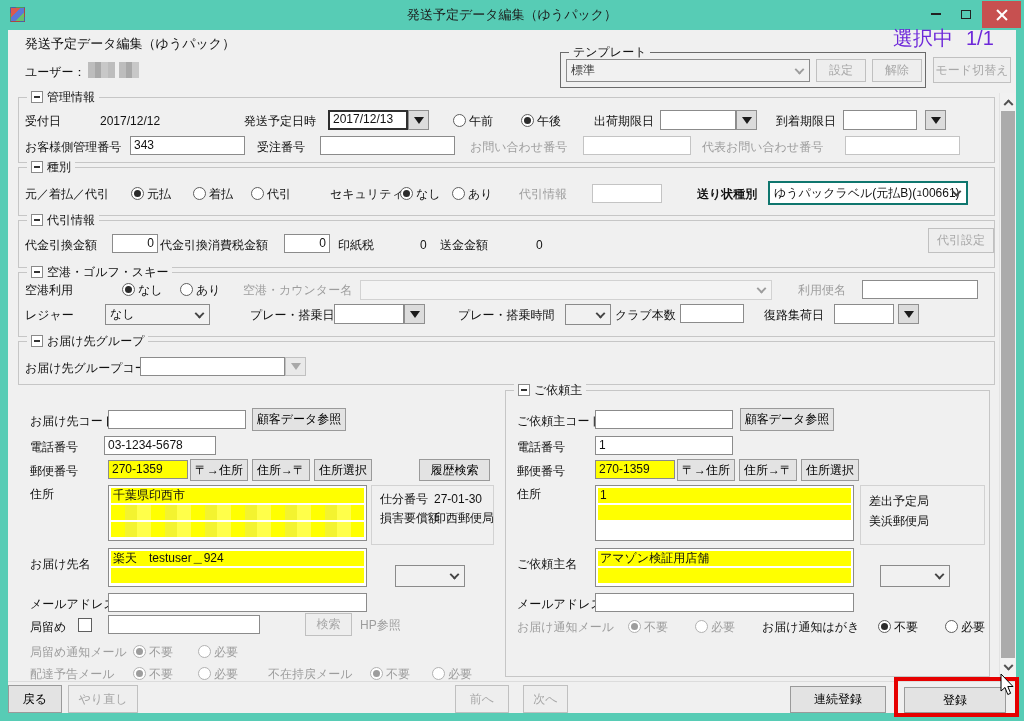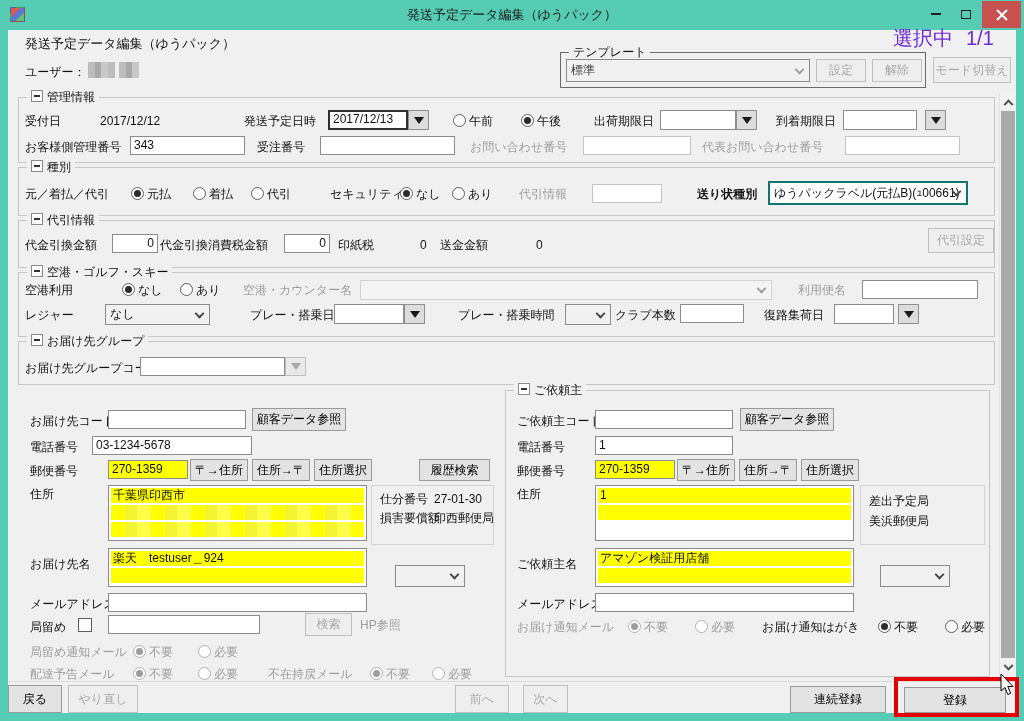--- a/index.html
+++ b/index.html
@@ -40,21 +40,21 @@
   .dbtn.dis{border-color:#c0c0c0;background:#e9e9e9}
   .tri{width:0;height:0;border-left:5px solid transparent;border-right:5px solid transparent;border-top:7px solid #1a1a1a}
   .dbtn.dis .tri{border-top-color:#a8a8a8}
   .radio{width:13px;height:13px;border:1px solid #5f5f5f;border-radius:50%;background:#fff}
   .radio.on::after{content:"";position:absolute;left:2px;top:2px;width:7px;height:7px;border-radius:50%;background:#2b2b2b}
   .radio.dis{border-color:#b2b2b2}
   .radio.dis.on::after{background:#9d9d9d}
   .chk{width:14px;height:14px;border:1px solid #5f5f5f;background:#fff}
   .gb{border:1px solid #c6c6c6}
   .gb.dark{border-color:#6a6a6a}
-  .gb-title{position:absolute;top:-8px;left:8px;background:#f0f0f0;padding:0 4px;font-size:12px;line-height:14px;display:flex;gap:4px;white-space:nowrap}
+  .gb-title{position:absolute;top:-8px;left:8px;background:#f0f0f0;padding:0 4px;font-size:12px;line-height:14px;display:flex;align-items:center;gap:4px;white-space:nowrap}
   .collapse{position:relative;display:inline-block;width:12px;height:12px;border:1px solid #8a8a8a;background:#fff}
   .collapse::after{content:"";position:absolute;left:2px;top:4px;width:6px;height:2px;background:#333}
   .ta{background:#fff;border:1px solid #8b8b8b;padding:2px}
   .yline{height:15px;background:#ffff00;margin-bottom:2px;font-size:12px;line-height:15px;padding:0 2px;white-space:nowrap;overflow:hidden}
   .yline:last-child{margin-bottom:0}
   .yline.cens{background:repeating-linear-gradient(90deg,#ffff00 0 14px,#f3f330 14px 26px,#ffff4a 26px 40px)}
   .panel{background:#f0f0f0;border:1px solid #d2d2d2;font-size:12px}
   .cens{background:repeating-linear-gradient(90deg,#bdbdbd 0 7px,#a9a9a9 7px 13px,#c8c8c8 13px 20px)}
   .sb{left:999px;top:93px;width:16px;height:584px;background:#f1f1f1;border-left:1px solid #e3e3e3}
   .sb-arrow{position:absolute;left:0;width:16px;height:17px;display:flex;align-items:center;justify-content:center}
@@ -232,21 +232,21 @@
   <div class="abs lbl" style="left:25px;top:361px">お届け先グループコード</div>
   <div class="abs txt" style="left:140px;top:357px;width:145px"></div>
   <div class="abs dbtn dis" style="left:285px;top:357px;width:21px;height:19px">
       <span class="tri"></span>
     </div>
 
   <div class="abs lbl" style="left:30px;top:414px">お届け先コード</div>
   <div class="abs txt" style="left:108px;top:410px;width:138px"></div>
   <div class="abs btn" style="left:252px;top:408px;width:94px;height:23px">顧客データ参照</div>
   <div class="abs lbl" style="left:30px;top:440px">電話番号</div>
-  <div class="abs txt" style="left:92px;top:436px;width:160px">03-1234-5678</div>
+  <div class="abs txt" style="left:104px;top:436px;width:112px">03-1234-5678</div>
   <div class="abs lbl" style="left:30px;top:464px">郵便番号</div>
   <div class="abs txt yellow" style="left:108px;top:460px;width:80px">270-1359</div>
   <div class="abs btn" style="left:190px;top:459px;width:58px;height:22px">〒→住所</div>
   <div class="abs btn" style="left:252px;top:459px;width:58px;height:22px">住所→〒</div>
   <div class="abs btn" style="left:314px;top:459px;width:58px;height:22px">住所選択</div>
   <div class="abs btn" style="left:419px;top:459px;width:71px;height:22px">履歴検索</div>
   <div class="abs lbl" style="left:30px;top:487px">住所</div>
   <div class="abs ta" style="left:108px;top:485px;width:259px;height:56px">
     <div class="yline">千葉県印西市</div>
     <div class="yline cens"></div>

